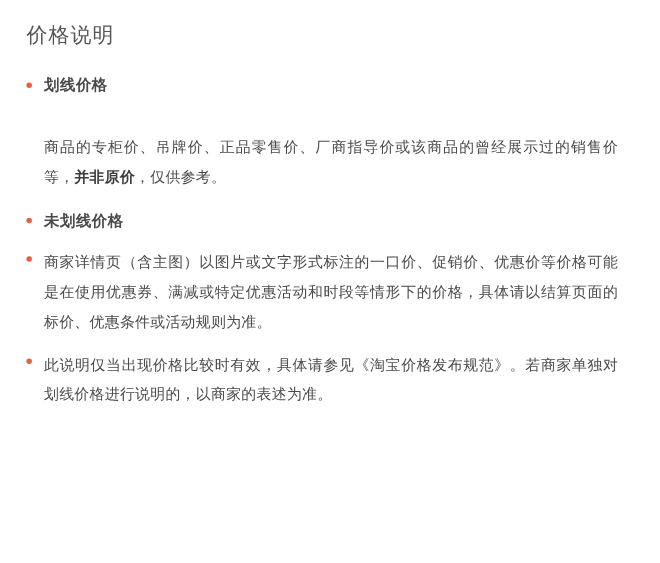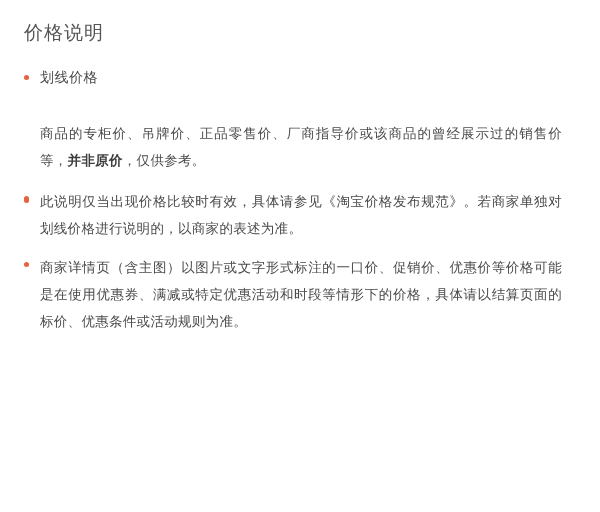--- a/index.html
+++ b/index.html
@@ -38,21 +38,21 @@
     position: absolute;
     left: 0;
     top: 8px;
     width: 5px;
     height: 5px;
     border-radius: 50%;
     background: #e8603c;
   }
   .section-heading {
     font-size: 14px;
-    font-weight: normal;
+    font-weight: bold;
     color: #4a4a4a;
     line-height: 1.5;
     margin-bottom: 6px;
     letter-spacing: 0.5px;
   }
   .section-body {
     font-size: 13.5px;
     line-height: 2.0;
     color: #4a4a4a;
     letter-spacing: 0.3px;
@@ -77,23 +77,24 @@
 <div class="page">
   <h1 class="page-title">价格说明</h1>
   <div id="sections-container">
       <div class="section">
         <span class="bullet" style="background: rgb(232, 96, 60);"></span>
         <div class="section-heading">划线价格</div>
         <div class="section-body"><span>商品的专柜价、吊牌价、正品零售价、厂商指导价或该商品的曾经展示过的销售价等，</span><span class="strong">并非原价</span><span>，仅供参考。</span></div>
       </div>
       <div class="section">
         <span class="bullet" style="background: rgb(232, 96, 60);"></span>
+        <div class="section-heading">未划线价格</div>
+      </div>
+      <div class="section plain">
+        <span class="bullet" style="background: rgb(232, 96, 60);"></span>
+        <div class="section-body"><span>商家详情页（含主图）以图片或文字形式标注的一口价、促销价、优惠价等价格可能是在使用优惠券、满减或特定优惠活动和时段等情形下的价格，具体请以结算页面的标价、优惠条件或活动规则为准。</span></div>
       </div>
       <div class="section plain">
         <span class="bullet" style="background: rgb(232, 96, 60);"></span>
         <div class="section-body"><span>此说明仅当出现价格比较时有效，具体请参见《淘宝价格发布规范》。若商家单独对划线价格进行说明的，以商家的表述为准。</span></div>
       </div>
-      <div class="section plain">
-        <span class="bullet" style="background: rgb(232, 96, 60);"></span>
-        <div class="section-body"><span>商家详情页（含主图）以图片或文字形式标注的一口价、促销价、优惠价等价格可能是在使用优惠券、满减或特定优惠活动和时段等情形下的价格，具体请以结算页面的标价、优惠条件或活动规则为准。</span></div>
-      </div>
     </div>
 </div>
 
 </body></html>

